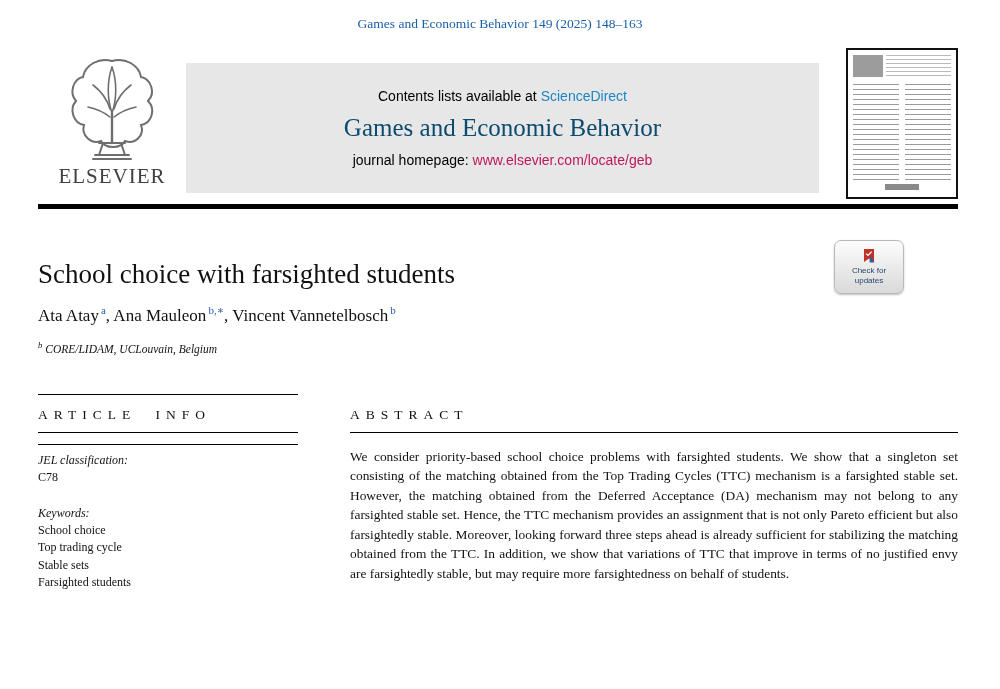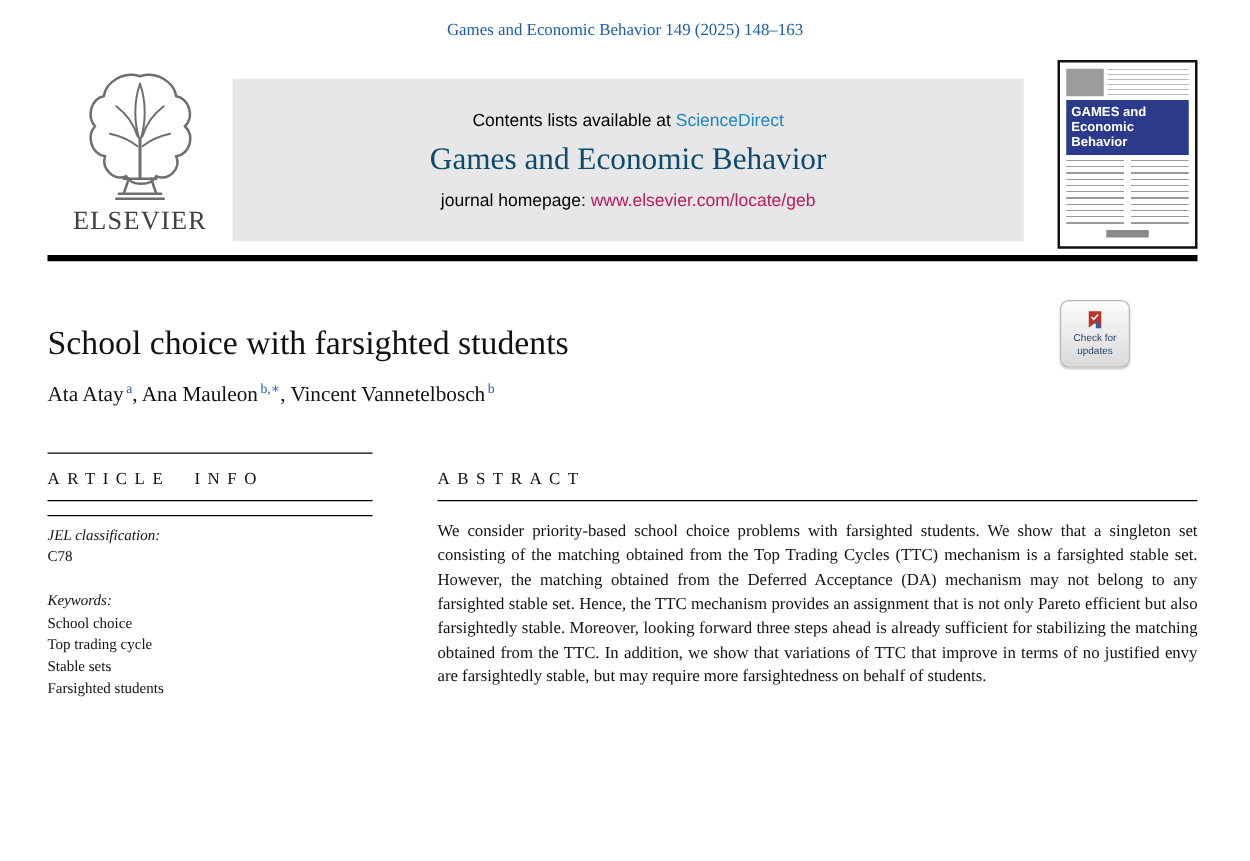--- a/index.html
+++ b/index.html
@@ -50,21 +50,21 @@
       repeating-linear-gradient(to bottom, #9a9a9a 0 1px, transparent 1px 5px);
   }
   .cover-footer { height: 8px; margin-top: 4px; display: flex; justify-content: center; }
   .cover-footer .bar { width: 34px; height: 6px; background: #8a8a8a; }
 
   .black-rule { margin: 9px 42px 0 38px; height: 5px; background: #000; }
 
   .article-title { margin: 50px 42px 0 38px; font-size: 27px; font-weight: 400; line-height: 1.15; }
 
   .check-badge {
-    position: absolute; top: 240px; right: 96px; width: 56px; height: 54px;
+    position: absolute; top: 240px; right: 96px; width: 70px; height: 54px;
     border: 1px solid #b9b9b9; border-radius: 7px;
     background: linear-gradient(#fdfdfd, #d9d9d9);
     box-shadow: 0 1px 2px rgba(0,0,0,.25);
     display: flex; flex-direction: column; align-items: center; justify-content: center;
     cursor: pointer;
   }
   .cm-text {
     font-family: "Liberation Sans", "DejaVu Sans", sans-serif;
     font-size: 8px; color: #27456e; text-align: center; line-height: 1.25; margin-top: 2px;
   }
@@ -134,25 +134,20 @@
       <span>journal homepage:</span>
       <a class="hp-link">www.elsevier.com/locate/geb</a>
     </div>
   </div>
 
   <div class="cover">
     <div class="cover-top">
       <div class="cover-photo"></div>
       <div class="cover-side"></div>
     </div>
-    <div class="cover-titlebox">
-      <div>GAMES and</div>
-      <div>Economic</div>
-      <div>Behavior</div>
-    </div>
     <div class="cover-toc"></div>
     <div class="cover-footer">
       <div class="bar"></div>
     </div>
   </div>
 
 </div>
 
 <div class="black-rule"></div>
 
@@ -166,20 +161,21 @@
   </svg>
   <div class="cm-text">
     <div>Check for</div>
     <div>updates</div>
   </div>
 </div>
 
 <div class="authors"><span class="author"><span>Ata Atay</span><sup>a</sup><span>, </span></span><span class="author"><span>Ana Mauleon</span><sup>b,∗</sup><span>, </span></span><span class="author"><span>Vincent Vannetelbosch</span><sup>b</sup><span></span></span></div>
 
 <div class="affiliations">
+  <div class="affiliation"><sup>b</sup><span>CORE/LIDAM, UCLouvain, Belgium</span></div>
 </div>
 
 <div class="columns">
 
   <div class="left-col">
     <div class="info-heading">ARTICLE INFO</div>
     <div class="info-rule2"></div>
     <div class="info-content">
       <div class="info-label">JEL classification:</div>
       <div>C78</div>

